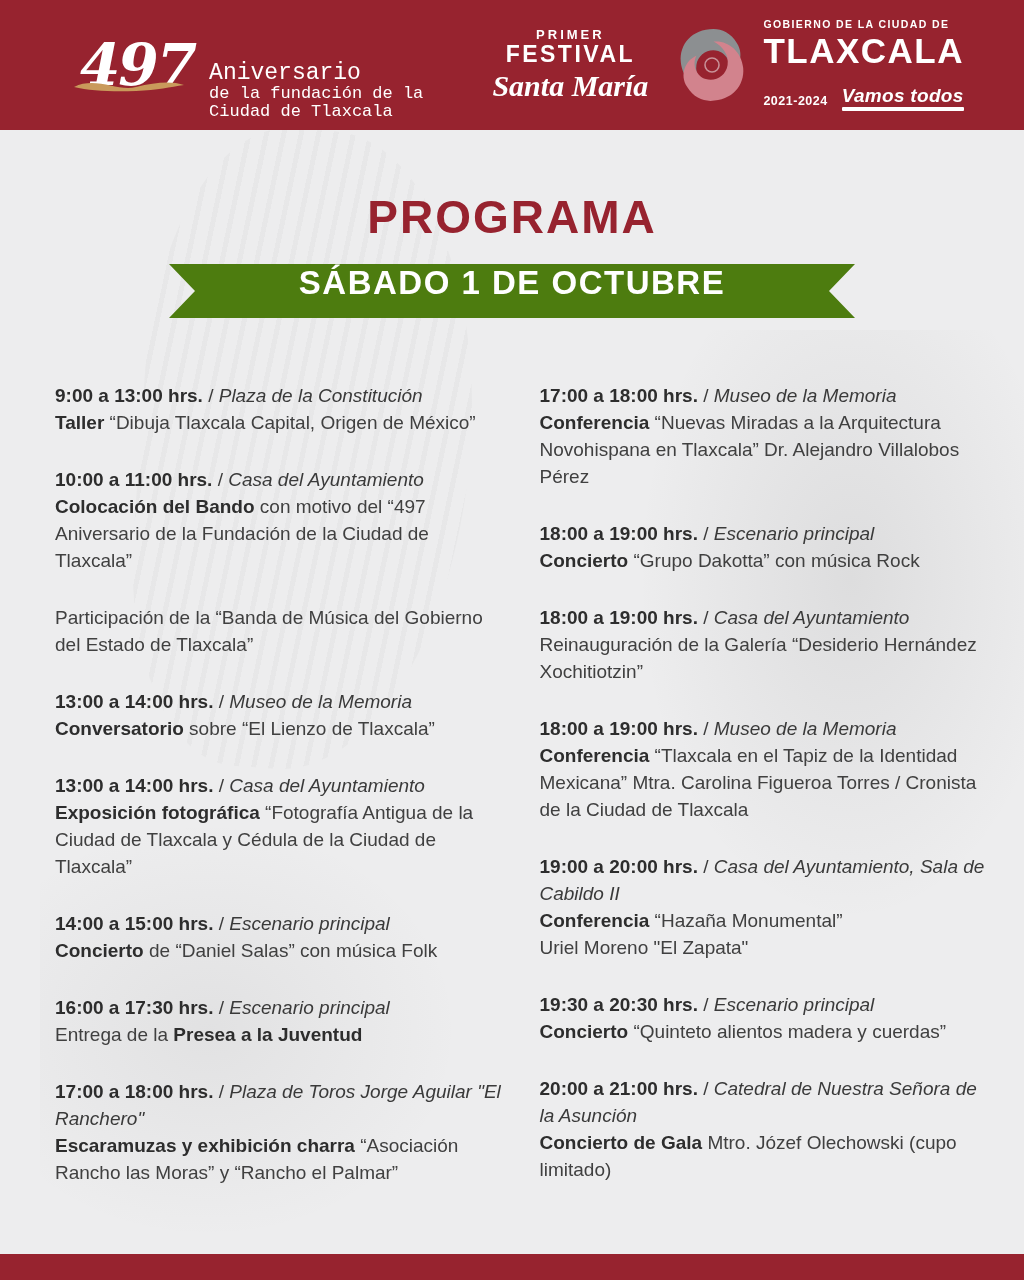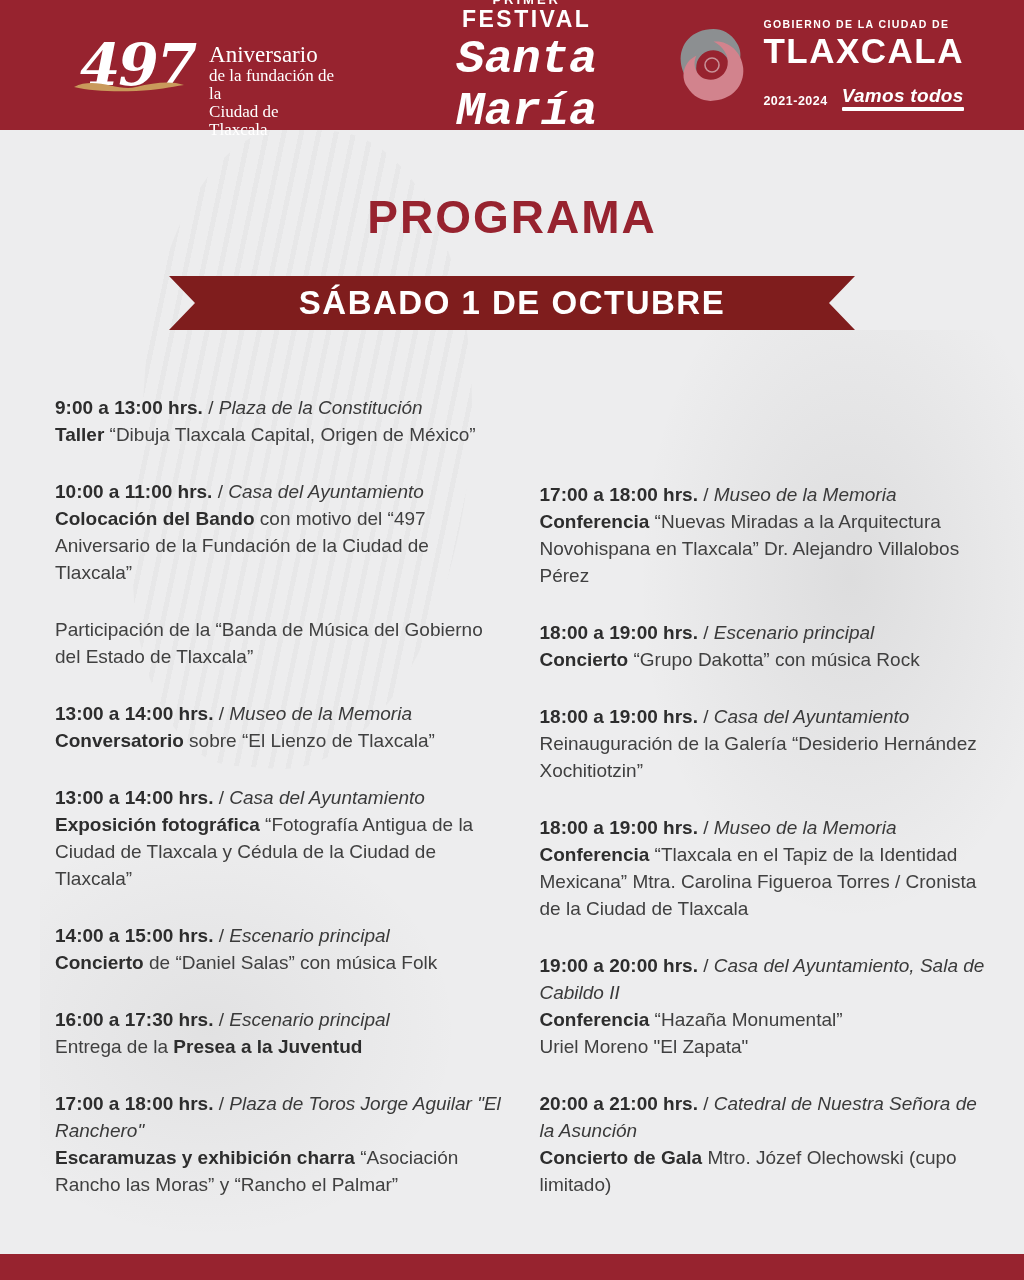--- a/index.html
+++ b/index.html
@@ -42,31 +42,31 @@
     color:#ffffff;
   }
   .logo-anniv { display:flex; align-items:center; gap:14px; }
   .anniv-number-wrap { position:relative; }
   .anniv-number {
     font-family:"DejaVu Serif", serif;
     font-style:italic; font-weight:bold;
     font-size:58px; line-height:58px; letter-spacing:-2px;
   }
   .anniv-swoosh { position:absolute; left:-6px; bottom:2px; width:110px; height:14px; }
-  .anniv-text { font-family:Liberation Serif, serif; line-height:1.05; padding-top:4px;margin-top:48px; }
+  .anniv-text { font-family:Liberation Mono, monospace; line-height:1.05; padding-top:4px;margin-top:48px; }
   .anniv-line1 { font-size:23px; }
   .anniv-line2, .anniv-line3 { font-size:17px; }
 
   .logo-festival { text-align:center; line-height:1.1;margin-left:44px; }
   .fest-line1 { font-size:13px; font-weight:bold; letter-spacing:3px; }
   .fest-line2 { font-size:23px; font-weight:bold; letter-spacing:2.5px; }
   .fest-line3 {
-    font-family:Liberation Mono, monospace;
+    font-family:Liberation Serif, serif;
     font-style:italic; font-weight:bold;
-    font-size:47px; margin-top:2px;
+    font-size:30px; margin-top:2px;
   }
 
   .logo-gov { display:flex; align-items:center; gap:12px; }
   .gov-emblem { width:78px; height:78px; }
   .gov-text { line-height:1; }
   .gov-line1 { font-size:10.5px; font-weight:bold; letter-spacing:1.4px; }
   .gov-name { font-size:35px; font-weight:bold; letter-spacing:1.5px; margin-top:3px; }
   .gov-bottom { display:flex; align-items:flex-end; gap:14px; margin-top:18px; }
   .gov-period { font-size:12.5px; font-weight:bold; letter-spacing:.5px; padding-bottom:3px; }
   .gov-slogan-wrap { text-align:center; }
@@ -77,36 +77,35 @@
   .page-title {
     position:relative; z-index:2;
     margin-top:60px;
     text-align:center;
     color:#97232f;
     font-size:46px; font-weight:800; letter-spacing:2px;
   }
   .date-banner {
     position:relative; z-index:2;
     width:686px; height:54px;
-    margin:32px auto 0;
-    background:#7f1d1d;
+    margin:20px auto 0;
+    background:#4d7c0f;
     clip-path:polygon(0 0, 100% 0, calc(100% - 26px) 50%, 100% 100%, 0 100%, 26px 50%);
-    display:flex; align-items:center; justify-content:center;
+    display:flex; align-items:flex-start; justify-content:center;
   }
   .date-banner span {
     color:#ffffff; font-size:33px; font-weight:800; letter-spacing:1.5px;
   }
 
   
   .schedule {
     position:relative; z-index:2;
     display:flex;
     gap:36px;
     padding:64px 36px 0 55px;
-    align-items:flex-end;
   }
   .column { flex:1; }
   .item { margin-bottom:30px; }
   .item .heading { font-size:19px; line-height:27px; }
   .item .time { font-weight:bold; color:#2d2d2d; }
   .item .sep { color:#3b3b3b; }
   .item .venue { font-style:italic; color:#3a3a3a; }
   .item .desc { font-size:19px; line-height:27px; white-space:pre-wrap; color:#404040; }
   .item .seg.bold { font-weight:bold; color:#2d2d2d; }
 
@@ -232,20 +231,24 @@
     <p class="heading"><span class="time">18:00 a 19:00 hrs.</span><span class="sep"> / </span><span class="venue">Museo de la Memoria</span></p>
     <p class="desc"><span class="seg bold">Conferencia</span><span class="seg"> “Tlaxcala en el Tapiz de la Identidad Mexicana” Mtra. Carolina Figueroa Torres / Cronista de la Ciudad de Tlaxcala</span></p>
   </section>
 
   <section class="item">
     <p class="heading"><span class="time">19:00 a 20:00 hrs.</span><span class="sep"> / </span><span class="venue">Casa del Ayuntamiento, Sala de Cabildo II</span></p>
     <p class="desc"><span class="seg bold">Conferencia</span><span class="seg"> “Hazaña Monumental”
 Uriel Moreno "El Zapata"</span></p>
   </section>
 
+  <section class="item">
+    <p class="heading"><span class="time">19:30 a 20:30 hrs.</span><span class="sep"> / </span><span class="venue">Escenario principal</span></p>
+    <p class="desc"><span class="seg bold">Concierto</span><span class="seg"> “Quinteto alientos madera y cuerdas”</span></p>
+  </section>
 
   <section class="item">
     <p class="heading"><span class="time">20:00 a 21:00 hrs.</span><span class="sep"> / </span><span class="venue">Catedral de Nuestra Señora de la Asunción</span></p>
     <p class="desc"><span class="seg bold">Concierto de Gala</span><span class="seg"> Mtro. Józef Olechowski (cupo limitado)</span></p>
   </section>
 </div>
 </main>
 
 <footer class="footer"></footer>
 

